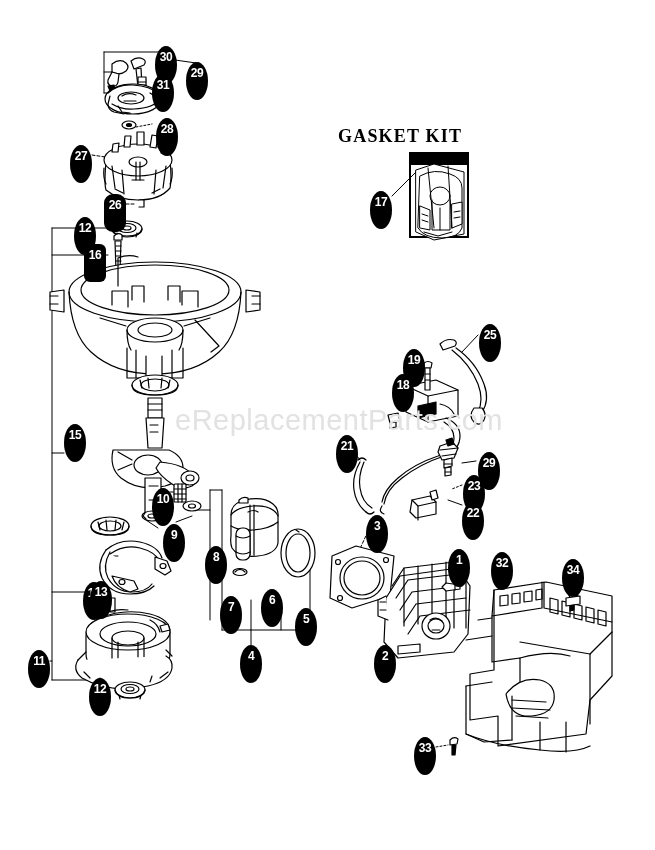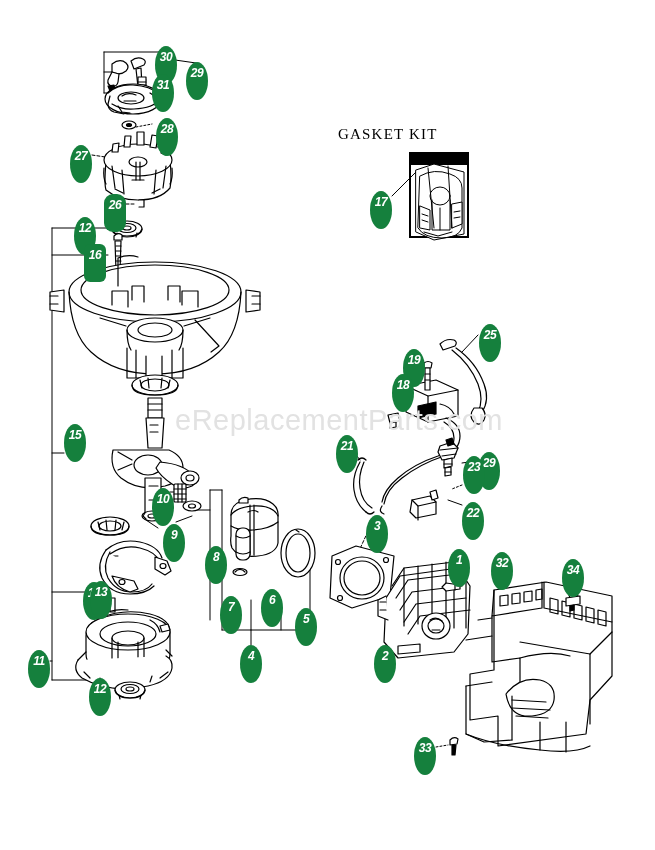--- a/index.html
+++ b/index.html
@@ -30,22 +30,22 @@
     white-space:nowrap;
     user-select:none;
     z-index:40;
   }
   
   #gasket-title{
     position:absolute;
     left:338px;
     top:126px;
     font-family:"Liberation Serif", serif;
-    font-weight:normal;
-    font-size:15px;
+    font-weight:bold;
+    font-size:18px;
     letter-spacing:1.2px;
     color:#000;
     white-space:nowrap;
   }
   
   #gasket-box{
     position:absolute;
     left:409px;
     top:152px;
     width:60px;
@@ -55,31 +55,30 @@
     box-sizing:border-box;
   }
   #gasket-box .cap{
     position:absolute;left:0;top:0;width:100%;height:11px;background:#000;
   }
   
   .badge{
     position:absolute;
     width:22px;height:38px;
     border-radius:50%;
-    background:#15803d;
+    background:#000000;
     color:#fff;
     font-family:"Liberation Sans", sans-serif;
     font-weight:bold;
     font-size:12px;
     line-height:22px;
     text-align:center;
     z-index:30;
     box-sizing:border-box;
     letter-spacing:-0.5px;
-    font-style:italic;
   }
   svg.art{
     position:absolute;
     left:0;top:0;
     width:655px;height:850px;
     z-index:10;
     pointer-events:none;
   }
   svg.art.under{z-index:4;}
 </style>
@@ -548,21 +547,21 @@
       <div class="badge" style="left: 104px; top: 194px; border-radius: 9px;">26</div>
       <div class="badge" style="left: 74px; top: 217px;">12</div>
       <div class="badge" style="left: 84px; top: 244px; border-radius: 6px;">16</div>
       <div class="badge" style="left: 370px; top: 191px;">17</div>
       <div class="badge" style="left: 479px; top: 324px;">25</div>
       <div class="badge" style="left: 403px; top: 349px;">19</div>
       <div class="badge" style="left: 392px; top: 374px;">18</div>
       <div class="badge" style="left: 64px; top: 424px;">15</div>
       <div class="badge" style="left: 336px; top: 435px;">21</div>
       <div class="badge" style="left: 478px; top: 452px;">29</div>
-      <div class="badge" style="left: 463px; top: 456px;">23</div>
+      <div class="badge" style="left: 463px; top: 475px;">23</div>
       <div class="badge" style="left: 462px; top: 502px;">22</div>
       <div class="badge" style="left: 152px; top: 488px;">10</div>
       <div class="badge" style="left: 163px; top: 524px;">9</div>
       <div class="badge" style="left: 83px; top: 546px; margin-top: 36px;">14</div>
       <div class="badge" style="left: 205px; top: 546px;">8</div>
       <div class="badge" style="left: 366px; top: 515px;">3</div>
       <div class="badge" style="left: 90px; top: 581px;">13</div>
       <div class="badge" style="left: 220px; top: 596px;">7</div>
       <div class="badge" style="left: 261px; top: 589px;">6</div>
       <div class="badge" style="left: 295px; top: 608px;">5</div>

